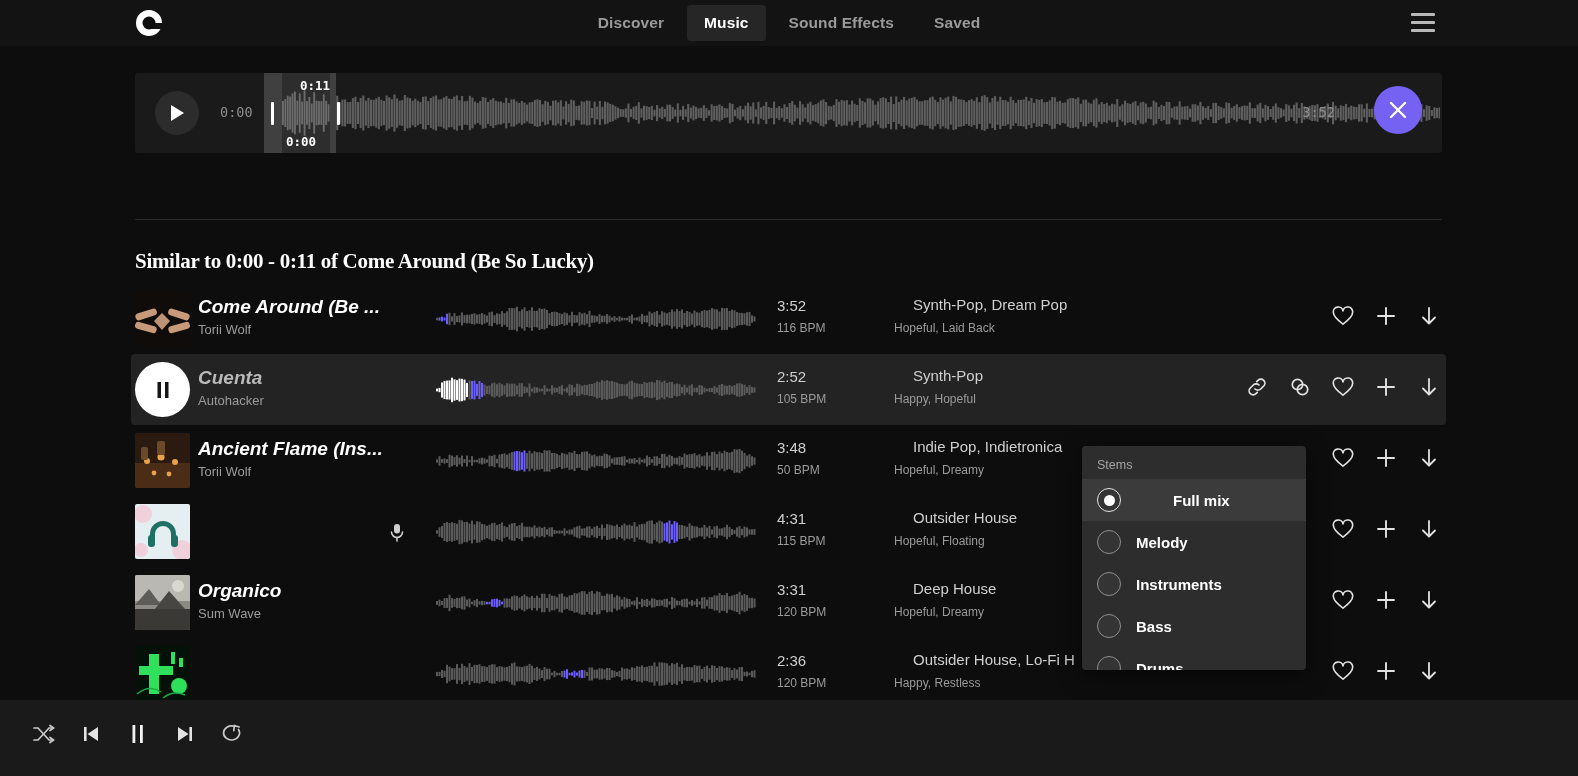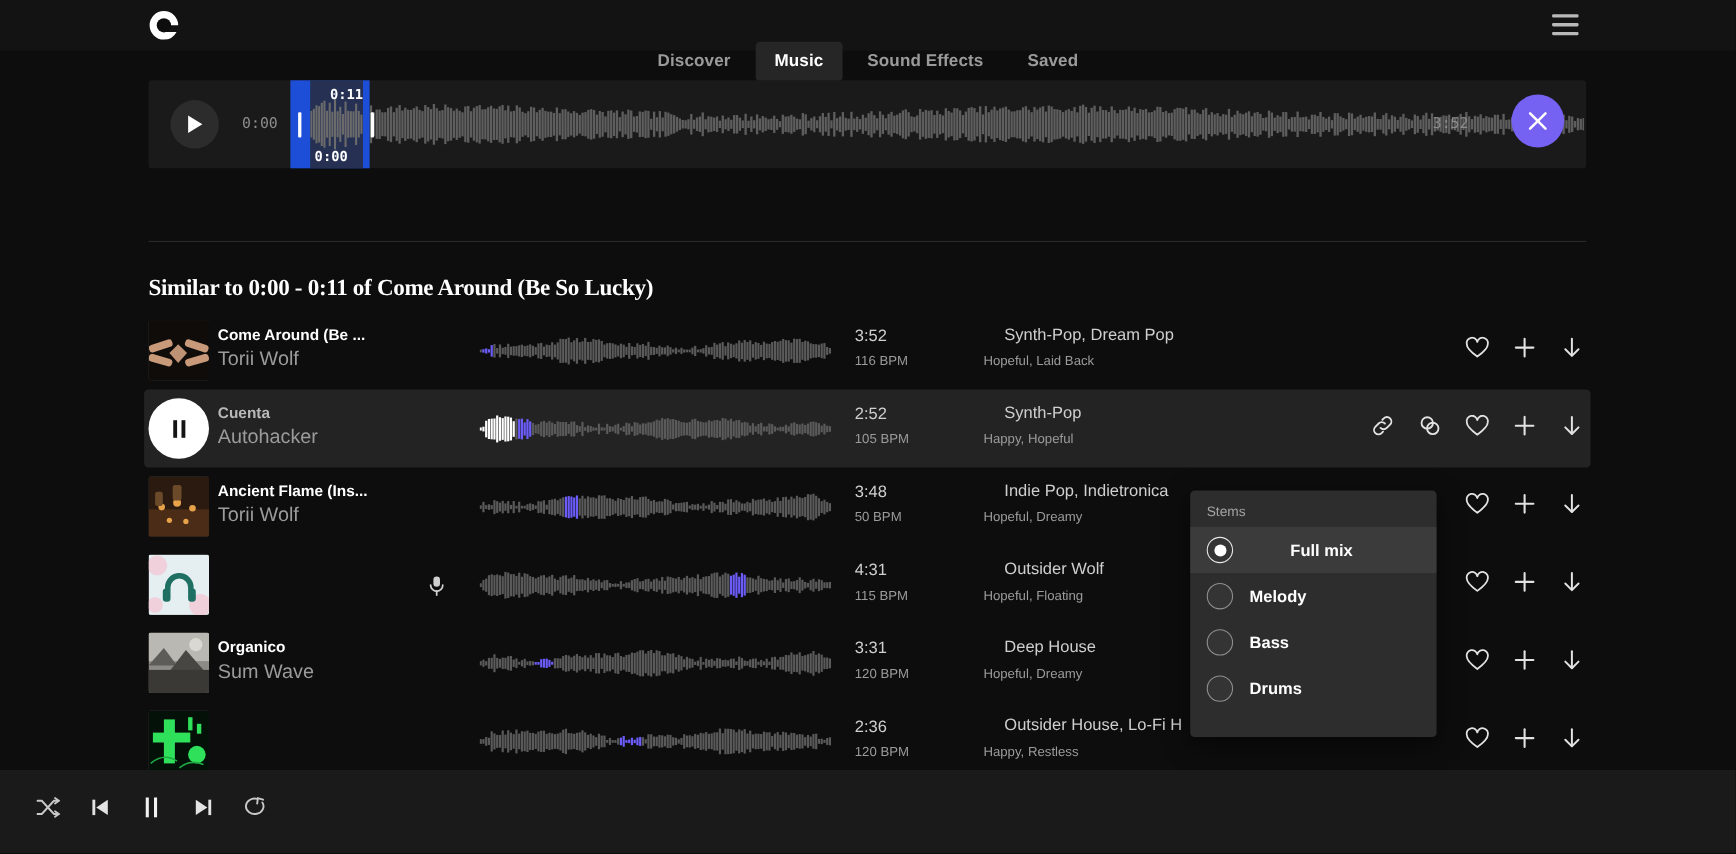--- a/index.html
+++ b/index.html
@@ -16,21 +16,21 @@
   .topnav {
     position: absolute; top: 0; left: 0; width: 1578px; height: 46px;
     background: #131313;
   }
   .logo {
     position: absolute; left: 132px; top: 6px; width: 34px; height: 34px;
     display: flex; align-items: center; justify-content: center;
   }
   .navtabs {
     position: absolute; left: 0; top: 0; width: 1578px; height: 46px;
-    display: flex; align-items: center; justify-content: center; gap: 6px; margin-top: 33px;
+    display: flex; align-items: center; justify-content: center; gap: 6px;
   }
   .navtab {
     font-size: 15.5px; font-weight: bold; color: #9a9a9a;
     padding: 9px 17px; border-radius: 4px; letter-spacing: .1px;
     cursor: pointer; white-space: nowrap;
   }
   .navtab.active { color: #ffffff; background: #262626; }
   .hamburger {
     position: absolute; right: 143px; top: 12px;
     width: 24px; height: 20px; cursor: pointer;
@@ -50,21 +50,21 @@
   }
   .hero-time-l {
     position: absolute; left: 85px; top: 31px; font-size: 13.5px; color: #8d8d8d;
     font-family: "DejaVu Sans Mono", monospace;
   }
   .hero-wave {
     position: absolute; left: 131px; top: 0; width: 1174px; height: 80px; overflow: hidden;
   }
   .hero-sel {
     position: absolute; left: 129px; top: 0; width: 72px; height: 80px;
-    background: #1d4ed8; cursor: grab;
+    background: #404040; cursor: grab;
   }
   .hero-sel-inner {
     position: absolute; left: 18px; top: 0; width: 48px; height: 80px;
     background: rgba(40,40,40,.76); overflow: hidden;
   }
   .hero-sel-handle {
     position: absolute; top: 29px; width: 3px; height: 23px; background: #fff; border-radius: 1px;
   }
   .hero-sel-lbl {
     position: absolute; font-size: 12.5px; font-weight: bold; color: #fff;
@@ -94,23 +94,23 @@
   .row.playing { background: #232323; }
   .row-art {
     position: absolute; left: 4px; top: 8px; width: 55px; height: 55px; border-radius: 2px;
     overflow: hidden; background: #2a2a2a;
   }
   .row-playbtn {
     position: absolute; left: 4px; top: 8px; width: 55px; height: 55px; border-radius: 50%;
     background: #ffffff; display: flex; align-items: center; justify-content: center; cursor: pointer;
   }
   .row-titles { position: absolute; left: 67px; top: 13px; width: 200px; }
-  .row-title { font-size: 14px; font-weight: bold; color: #ffffff; white-space: nowrap; overflow: hidden; }
+  .row-title { font-size: 19px; font-weight: bold; color: #ffffff; white-space: nowrap; overflow: hidden; font-style: italic; }
   .row-title.dim { color: #b9b9b9; }
-  .row-artist { font-size: 18px; color: #9b9b9b; margin-top: 4px; }
+  .row-artist { font-size: 13px; color: #9b9b9b; margin-top: 4px; }
   .row-mic { position: absolute; left: 258px; top: 27px; width: 16px; height: 18px; }
   .row-wave { position: absolute; left: 305px; top: 13px; width: 320px; height: 46px; }
   .row-dur { position: absolute; left: 646px; top: 14px; font-size: 15px; color: #cfcfcf; }
   .row-bpm { position: absolute; left: 646px; top: 38px; font-size: 12px; color: #9b9b9b; }
   .row-genre { position: absolute; left: 782px; top: 13px; font-size: 15px; color: #cfcfcf; white-space: nowrap; }
   .row-mood { position: absolute; left: 763px; top: 38px; font-size: 12px; color: #9b9b9b; white-space: nowrap; }
   .row-actions {
     position: absolute; right: 6px; top: 22px; display: flex; align-items: center; gap: 21px;
   }
   .act { width: 22px; height: 22px; cursor: pointer; display: flex; align-items: center; justify-content: center; }
@@ -1348,21 +1348,21 @@
             <rect x="302.5" y="17.1" width="2" height="11.8" fill="#5a5a5a"></rect>
             <rect x="305.0" y="19.8" width="2" height="6.4" fill="#5a5a5a"></rect>
             <rect x="307.5" y="17.6" width="2" height="10.8" fill="#5a5a5a"></rect>
             <rect x="310.0" y="18.4" width="2" height="9.1" fill="#5a5a5a"></rect>
             <rect x="312.5" y="20.4" width="2" height="5.2" fill="#5a5a5a"></rect>
             <rect x="315.0" y="20.3" width="2" height="5.4" fill="#5a5a5a"></rect>
             <rect x="317.5" y="20.0" width="2" height="5.9" fill="#5a5a5a"></rect>
           </svg></div>
         <div class="row-dur">4:31</div>
         <div class="row-bpm">115 BPM</div>
-        <div class="row-genre">Outsider Wolf</div>
+        <div class="row-genre">Outsider House</div>
         <div class="row-mood">Hopeful, Floating</div>
         <div class="row-actions">
           <div class="act">
             <svg width="23" height="21" viewBox="0 0 23 21" fill="none" stroke="#e2e2e2" stroke-width="1.7" stroke-linejoin="round">
               <path d="M11.5 18.5 C4 13 1.5 10 1.5 6.7 A4.7 4.7 0 0 1 11.5 4.6 A4.7 4.7 0 0 1 21.5 6.7 C21.5 10 19 13 11.5 18.5 Z"></path>
             </svg>
           </div>
           <div class="act">
             <svg width="22" height="22" viewBox="0 0 22 22" stroke="#e2e2e2" stroke-width="1.9" stroke-linecap="round">
               <line x1="11" y1="3" x2="11" y2="19"></line>
@@ -1723,20 +1723,24 @@
             <div class="stem-dot"></div>
           </div>
           <div class="stem-text">Full mix</div>
         </div>
         <div class="stem-item">
           <div class="stem-radio"></div>
           <div class="stem-text">Melody</div>
         </div>
         <div class="stem-item">
           <div class="stem-radio"></div>
+          <div class="stem-text">Instruments</div>
+        </div>
+        <div class="stem-item">
+          <div class="stem-radio"></div>
           <div class="stem-text">Bass</div>
         </div>
         <div class="stem-item">
           <div class="stem-radio"></div>
           <div class="stem-text">Drums</div>
         </div>
       </div>
   </div>
 
   <div class="bottombar">

